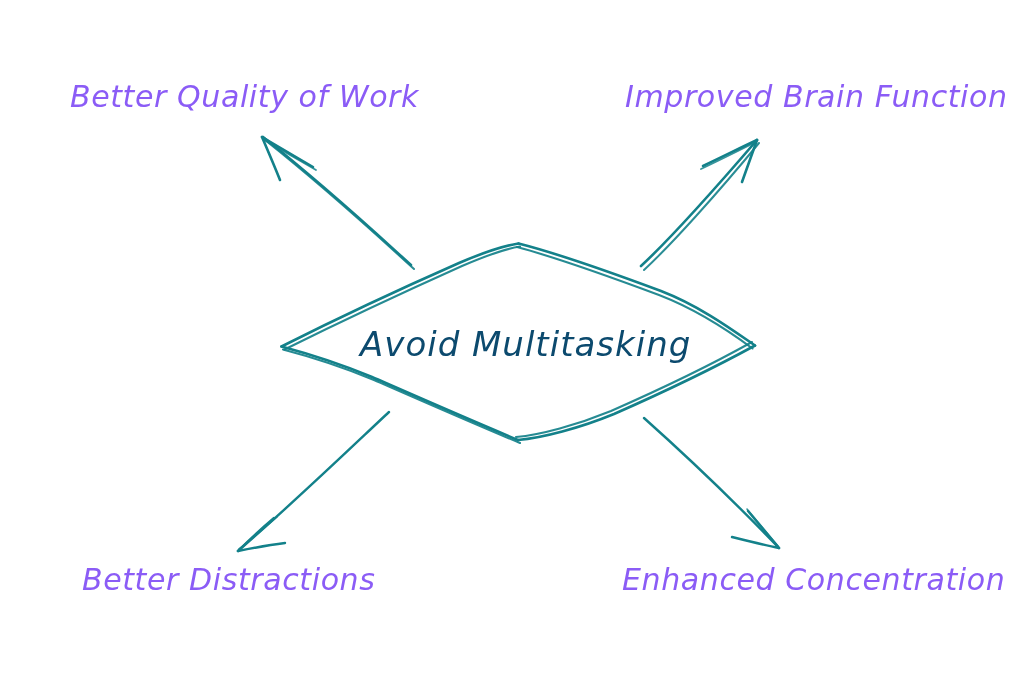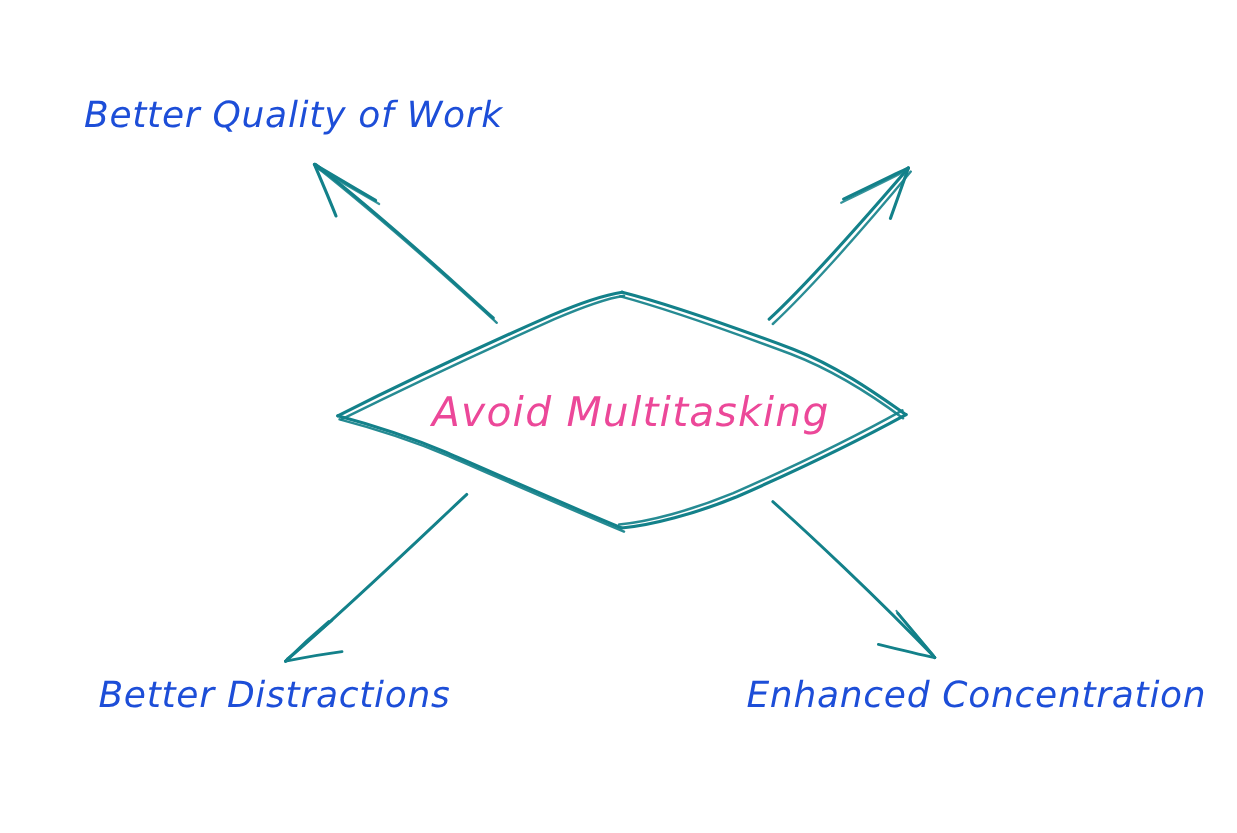--- a/index.html
+++ b/index.html
@@ -20,33 +20,33 @@
   }
   #sketch {
     position: absolute;
     left: 0;
     top: 0;
     width: 1031px;
     height: 694px;
   }
   .label {
     position: absolute;
-    color: #1d4ed8;
+    color: #8b5cf6;
     font-family: "DejaVu Sans", sans-serif;
     font-size: 30px;
     font-weight: 400;
     font-style: italic;
     letter-spacing: 0.6px;
     white-space: nowrap;
     line-height: 1;
     user-select: none;
   }
   .node-label {
     position: absolute;
-    color: #ec4899;
+    color: #0c4a6e;
     font-family: "DejaVu Sans", sans-serif;
     font-size: 34px;
     font-style: italic;
     letter-spacing: 1px;
     white-space: nowrap;
     line-height: 1;
     user-select: none;
   }
   
   #label-top-left     { left: 70px;  top: 82px; }
@@ -125,18 +125,19 @@
         <path d="M 778 546 C 768 534, 758 522, 747 509" stroke-width="1.6" opacity="0.85"></path>
       </g>
 
     </g>
   </svg>
 
   <div class="node-label" id="center-text">Avoid Multitasking</div>
 
   <div class="label" id="label-top-left">Better Quality of Work</div>
 
+  <div class="label" id="label-top-right">Improved Brain Function</div>
 
   <div class="label" id="label-bottom-left">Better Distractions</div>
 
   <div class="label" id="label-bottom-right">Enhanced Concentration</div>
 
 </div>
 
 </body></html>

